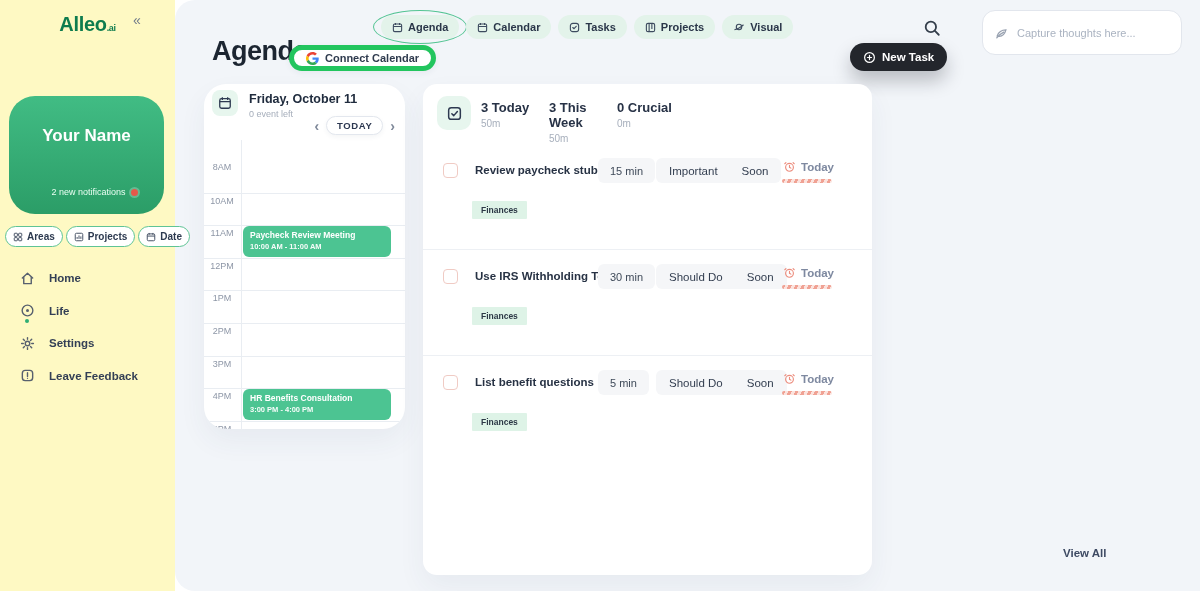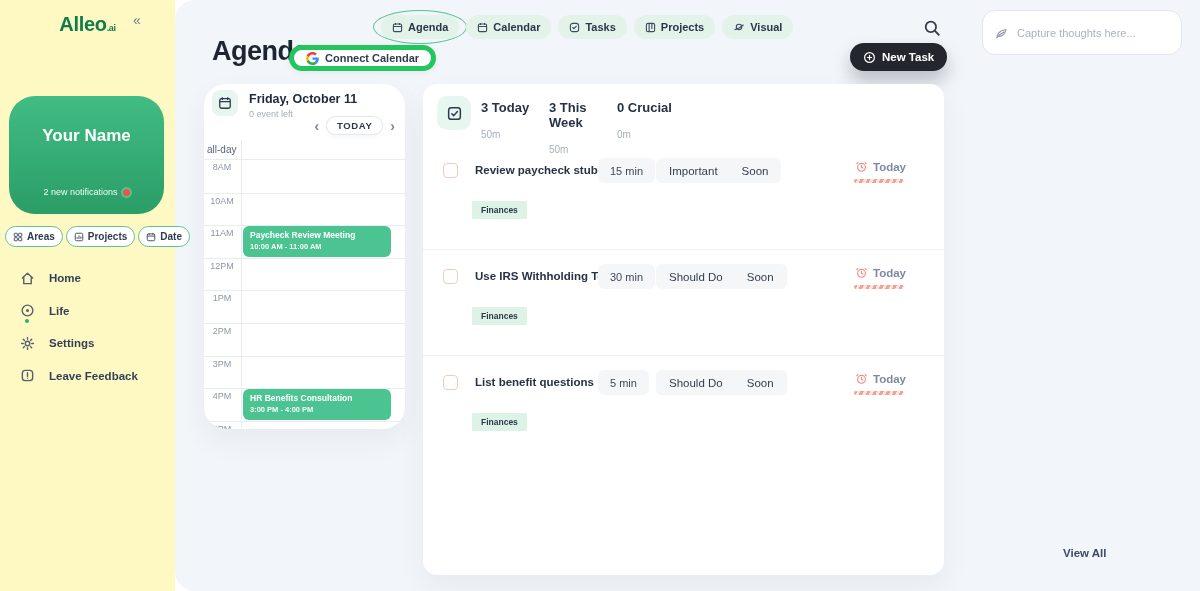--- a/index.html
+++ b/index.html
@@ -11,21 +11,21 @@
   .main-bg { position:absolute; left:175px; top:0; width:1025px; height:591px; background:#f2f5f9; border-radius:20px 0 0 20px; }
 
   
   .sidebar { position:absolute; left:0; top:0; width:175px; height:591px; background:#fef9c3; z-index:5; }
   .logo { position:absolute; top:13px; left:0; width:175px; text-align:center; font-size:20px; font-weight:800; color:#0e7c4e; letter-spacing:-0.3px; }
   .logo .suffix { font-size:9px; font-weight:700; }
   .collapse-btn { position:absolute; top:12px; left:133px; color:#6f7a8a; font-size:14px; cursor:pointer; }
   .user-card { position:absolute; left:9px; top:96px; width:155px; height:118px; border-radius:26px; background:linear-gradient(180deg,#41bc84,#2b9d67); }
   .avatar { position:absolute; left:58px; top:57px; width:58px; height:58px; border-radius:50%; background:#9ca7ba; border:4px solid #fff; z-index:2; display:flex; align-items:center; justify-content:center; color:#fff; font-size:24px; font-weight:700; letter-spacing:1px; }
   .user-name { margin-top:30px; text-align:center; color:#fff; font-size:17px; font-weight:800; }
-  .notifications { position:absolute; bottom:17px; width:100%; text-align:center; color:#eafff3; font-size:9px; }
+  .notifications { position:absolute; bottom:17px; width:100%; text-align:center; color:#eafff3; font-size:9px;margin-left:8px; }
   .notif-dot { display:inline-block; width:7px; height:7px; border-radius:50%; background:#e4584a; margin-left:5px; vertical-align:middle; box-shadow:0 0 0 2px rgba(255,255,255,.25); }
   .filter-tabs { position:absolute; top:226px; left:5px; display:flex; gap:3px; }
   .filter-tab { display:flex; align-items:center; gap:4px; border:1px solid #5fc495; border-radius:13px; padding:4px 7px; font-size:10px; font-weight:700; color:#2d3a50; background:#fff; cursor:pointer; }
   .filter-tab svg { color:#4a5568; }
   .nav { position:absolute; top:262px; left:20px; right:0; }
   .nav-item { display:flex; align-items:center; gap:14px; height:32.5px; color:#333f55; font-size:11.5px; font-weight:700; cursor:pointer; }
   .nav-icon { position:relative; width:15px; height:15px; color:#57606e; }
   .nav-icon.has-dot::after { content:""; position:absolute; left:5px; bottom:-5px; width:4px; height:4px; border-radius:50%; background:#2fae74; }
 
   
@@ -60,27 +60,27 @@
   .hour-row + .hour-row { border-top:1px solid #e9edf2; }
   .hour-label { position:absolute; left:0; top:2px; width:36px; text-align:center; font-size:9px; color:#8d96a6; }
   .event { position:absolute; left:39px; width:148px; height:31px; background:#4cc492; border-radius:6px; padding:3px 7px; color:#fff; cursor:pointer; }
   .event .ev-title { font-size:8.5px; font-weight:700; display:block; margin-top:1px; white-space:nowrap; }
   .event .ev-time { font-size:7.5px; font-weight:600; display:block; margin-top:2px; opacity:.95; }
   .event-0 { top:66px; } .event-1 { top:229px; }
   .time-line { position:absolute; left:40px; right:11px; top:383px; height:2px; background:#2b313d; border-radius:2px; }
   .time-line::before { content:""; position:absolute; left:-4px; top:-3px; width:8px; height:8px; border-radius:50%; background:#14171c; }
 
   
-  .tasks { position:absolute; left:423px; top:84px; width:521px; height:491px; background:#fff; border-radius:14px; box-shadow:0 12px 28px rgba(50,70,100,.06); }
+  .tasks { position:absolute; left:423px; top:84px; width:449px; height:491px; background:#fff; border-radius:14px; box-shadow:0 12px 28px rgba(50,70,100,.06); }
   .tasks-head { position:absolute; left:14px; top:12px; display:flex; }
   .tasks-head-icon { width:34px; height:34px; background:#e7f6ee; border-radius:10px; display:flex; align-items:center; justify-content:center; color:#2d3950; }
   .stats { display:flex; margin-left:10px; padding-top:4px; }
   .stat { width:68px; }
   .stat-count { font-size:13px; font-weight:800; color:#273246; }
-  .stat-min { font-size:10px; color:#a7afbc; margin-top:14px; }
+  .stat-min { font-size:10px; color:#a7afbc; margin-top:3px; }
   .task-list { position:absolute; left:0; top:60px; right:0; }
   .task { position:relative; height:106px; }
   .task.bordered { border-bottom:1px solid #edf0f4; }
   .checkbox { position:absolute; left:20px; top:19px; width:15px; height:15px; border:1.5px solid #f0cbc4; border-radius:4px; background:#fff; cursor:pointer; }
   .t-title { position:absolute; left:52px; top:20px; font-size:11.5px; font-weight:800; color:#273244; cursor:pointer; }
   .t-duration { position:absolute; left:175px; top:14px; height:25px; display:flex; align-items:center; background:#f5f6f8; border-radius:6px; padding:0 12px; font-size:11px; color:#3f4a59; cursor:pointer; }
   .t-flags { position:absolute; left:233px; top:14px; height:25px; display:flex; align-items:center; gap:24px; background:#f5f6f8; border-radius:6px; padding:0 13px; font-size:11.5px; color:#333e50; cursor:pointer; }
   .t-due { position:absolute; right:38px; top:16px; display:flex; align-items:center; gap:5px; color:#7e89a0; font-size:11.5px; font-weight:600; cursor:pointer; }
   .t-due svg { color:#ec8d7e; }
   .t-due-underline { position:absolute; right:40px; top:35px; width:50px; height:4px; border-radius:2px; background:repeating-linear-gradient(115deg,#f0a294 0 3px,#fbe3de 3px 6px); }
@@ -270,23 +270,20 @@
       </svg>
     </div>
   <div class="cal-title">Friday, October 11</div>
   <div class="cal-sub">0 event left</div>
   <div class="cal-nav">
     <span class="chev">‹</span>
     <span class="today-btn">TODAY</span>
     <span class="chev">›</span>
   </div>
 
-  <div class="allday">
-      <span>all-day</span>
-    </div>
   <div class="vline"></div>
 
   <div class="rows">
     <div class="hour-row">
         <span class="hour-label">8AM</span>
       </div>
     <div class="hour-row">
         <span class="hour-label">10AM</span>
       </div>
     <div class="hour-row">

